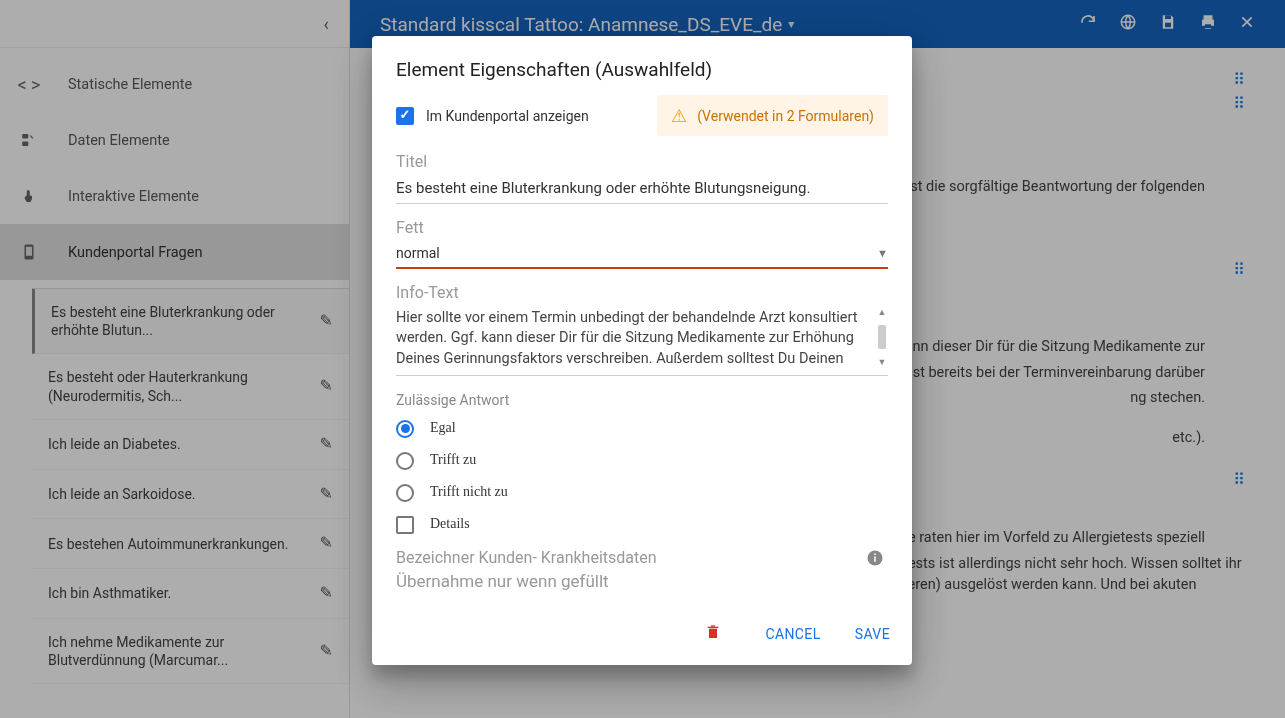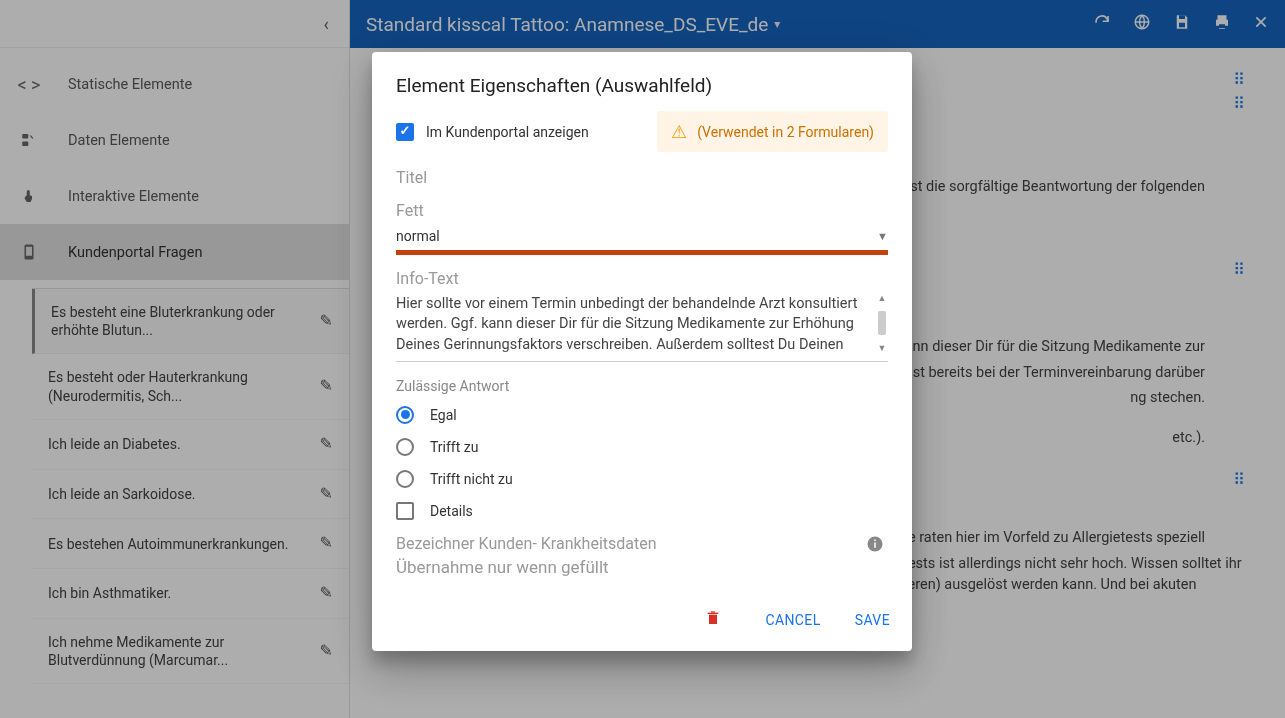--- a/index.html
+++ b/index.html
@@ -33,21 +33,21 @@
 }
 .list-item.selected { border-left: 3px solid #888; background: rgba(0,0,0,0.02); }
 .list-label { flex:1; padding-right: 6px; }
 .edit-icon { color: #555; font-size: 16px; }
 
 
 .main { flex:1; display:flex; flex-direction:column; background: #fff; }
 .topbar {
   height: 48px; background: #1565C0; color: #fff;
   display:flex; align-items:center; justify-content:space-between;
-  padding: 0 16px;
+  padding: 0 30px;
 }
 .topbar-title { font-size: 19px; display:flex; align-items:center; gap:6px; }
 .topbar-title .arrow { font-size: 12px; opacity:.9; }
 .topbar-actions { display:flex; gap: 22px; font-size: 18px; }
 .topbar-actions span { cursor:pointer; }
 .content {
   flex:1; padding: 18px 30px; overflow:hidden; color:#444; line-height: 1.5;
 }
 .content-text { font-size: 14.5px; margin-bottom: 18px; }
 .content-text.partial { color: #444; }
@@ -55,21 +55,21 @@
 
 
 .overlay {
   position: absolute; top:0; left:0; right:0; bottom:0;
   background: rgba(0,0,0,0.32);
 }
 
 
 .dialog {
   position: absolute;
-  left: 372px; top: 52px;
+  left: 372px; top: 36px;
   width: 540px;
   background: #fff;
   border-radius: 4px;
   box-shadow: 0 24px 38px rgba(0,0,0,0.14), 0 9px 46px rgba(0,0,0,0.12), 0 11px 15px rgba(0,0,0,0.2);
   display:flex; flex-direction:column;
 }
 .dialog-title {
   font-size: 19px; padding: 22px 24px 14px; color: #222;
 }
 .dialog-body { padding: 0 24px 8px; overflow:auto; }
@@ -84,31 +84,31 @@
   padding: 10px 14px; border-radius: 3px;
   display:flex; align-items:center; gap:10px; font-size: 14px;
 }
 .warn-icon { color:#F29900; font-size: 18px; }
 .field { margin-bottom: 14px; position:relative; }
 .field-label { font-size: 16px; color: #999; margin-bottom: 4px; display:block; }
 .field-value {
   font-size: 15px; color:#333; padding: 4px 0 6px;
   border-bottom: 1px solid #ccc; background:transparent; width:100%; border-top:none; border-left:none; border-right:none; font-family:inherit;
 }
-.select-row { display:flex; justify-content:space-between; align-items:center; border-bottom:5px solid #c2410c; padding:4px 0 6px; }
+.select-row { display:flex; justify-content:space-between; align-items:center; border-bottom:2px solid #c2410c; padding:4px 0 6px; }
 .select-row .arrow { color:#777; font-size:11px; }
 .info-area {
   border-bottom:1px solid #ccc; font-size:14.5px; line-height:1.4; color:#444;
   padding: 2px 14px 6px 0; position:relative;
 }
 .info-scroll { position:absolute; right:0; top:0; bottom:6px; width:12px; display:flex; flex-direction:column; justify-content:space-between; align-items:center; }
 .info-scroll .sarrow { font-size:9px; color:#888; }
 .info-scroll .thumb { width:8px; height:24px; background:#ccc; border-radius:2px; }
 .section-label { font-size: 14px; color:#888; margin: 16px 0 12px; }
-.radio-row { display:flex; align-items:center; gap:16px; margin-bottom:14px; }
+.radio-row { display:flex; align-items:flex-start; gap:16px; margin-bottom:14px;font-family:Liberation Serif, serif; }
 .radio { width:18px; height:18px; border-radius:50%; border:2px solid #777; display:flex; align-items:center;justify-content:center;}
 .radio.selected { border-color:#1a73e8; }
 .radio.selected::after { content:""; width:9px; height:9px; border-radius:50%; background:#1a73e8; }
 .helper-text { font-size: 17px; color:#999; margin-top:4px; }
 .field-icon { position:absolute; right:4px; bottom:20px; color:#888; font-size:17px;}
 .dialog-actions {
   display:flex; justify-content:flex-end; align-items:center;
   gap: 34px; padding: 10px 22px 20px;
 }
 .dialog-actions .delete { color:#d93025; font-size:17px; margin-right:10px; cursor:pointer;}
@@ -259,20 +259,21 @@
         <span>Im Kundenportal anzeigen</span>
       </div>
       <div class="warn-badge">
         <span class="warn-icon">⚠</span>
         <span>(Verwendet in 2 Formularen)</span>
       </div>
     </div>
 
     <div class="field">
       <label class="field-label">Titel</label>
+      <input class="field-value" value="Es besteht eine Bluterkrankung oder erhöhte Blutungsneigung." style="">
     </div>
 
     <div class="field">
       <label class="field-label">Fett</label>
       <div class="select-row">
         <span>normal</span>
         <span class="arrow">▼</span>
       </div>
     </div>
 

